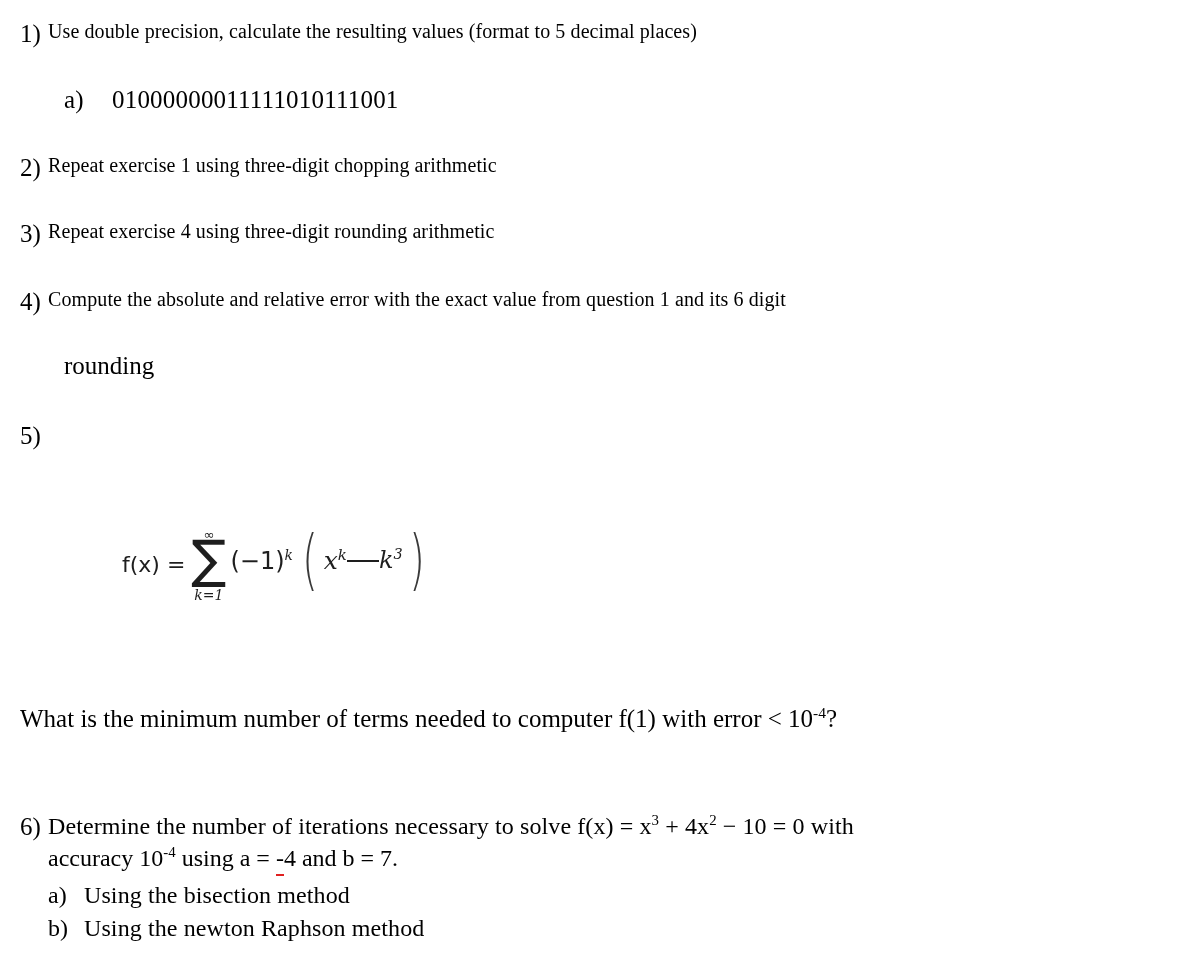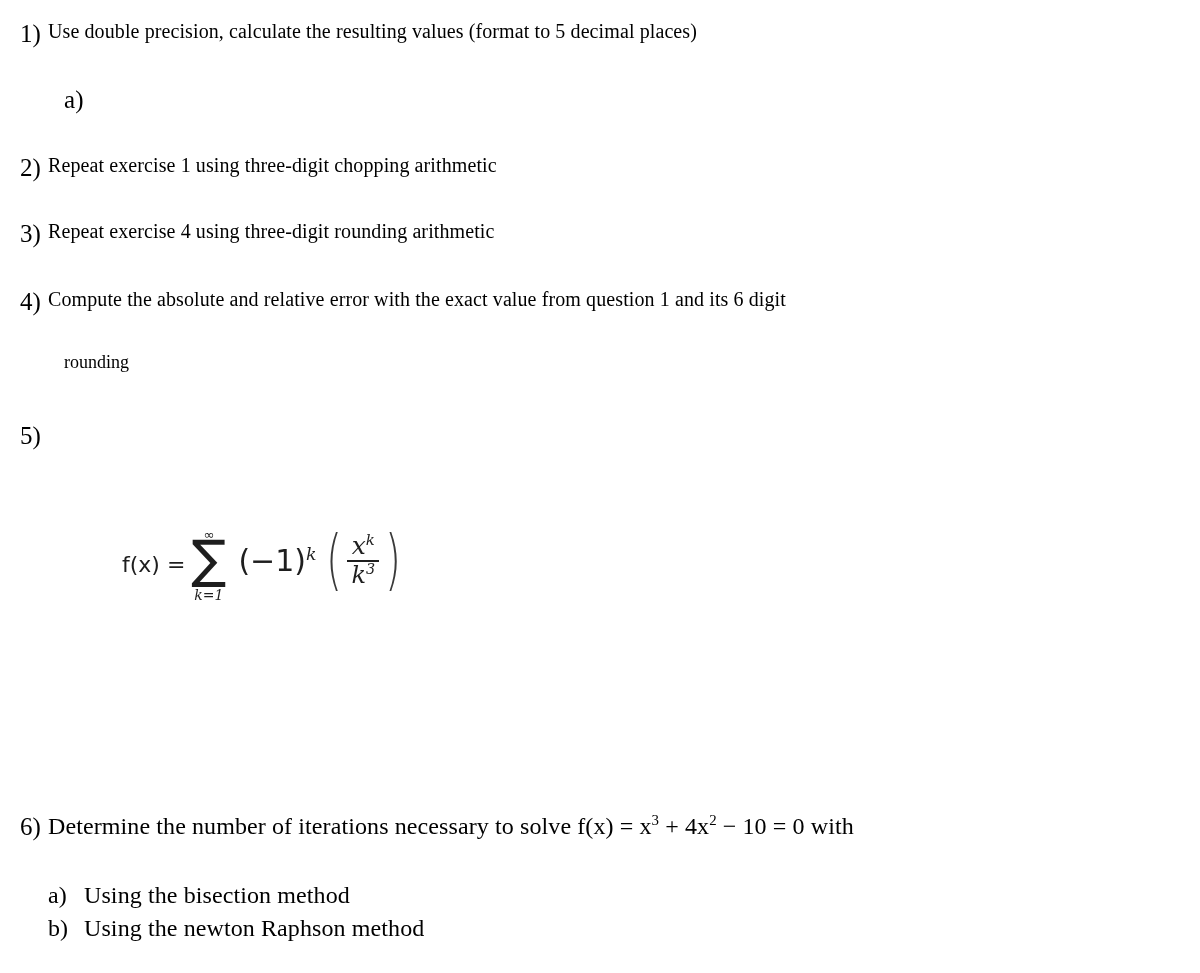--- a/index.html
+++ b/index.html
@@ -49,21 +49,21 @@
   .lvl1 .marker { width: 28px; }
 
   
   .lvl2 { left: 64px; }
   .lvl2 .marker { width: 48px; }
 
   
   .cont {
     position: absolute;
     left: 64px;
-    font-size: 18px;
+    font-size: 25px;
     line-height: 1.15;
     white-space: nowrap;
   }
 
   
   .binary {
     font-family: "Liberation Serif", "DejaVu Serif", serif;
     font-size: 25px;
     letter-spacing: 0.2px;
   }
@@ -164,22 +164,22 @@
     line-height: 0.78;
     font-family: "DejaVu Sans", "Liberation Sans", sans-serif;
   }
   .sigma-bottom {
     font-size: 14px;
     font-style: italic;
     font-family: "DejaVu Serif", "Liberation Serif", serif;
     margin-top: 8px;
   }
   .neg-one {
-    font-size: 30px;
-    margin-left: 10px;
+    font-size: 24px;
+    margin-left: 2px;
     white-space: nowrap;
     align-self: center;
     position: relative;
     top: -4px;
   }
   .neg-one sup {
     font-style: italic;
     font-family: "DejaVu Serif", "Liberation Serif", serif;
     font-size: 0.58em;
   }
@@ -193,21 +193,20 @@
   .big-paren {
     font-size: 66px;
     line-height: 0.62;
     font-weight: 300;
     color: #3a3a3a;
     transform: scaleX(0.62);
     display: inline-block;
   }
   .frac {
     display: inline-flex;
-    flex-direction: column;
     align-items: center;
     font-family: "DejaVu Serif", "Liberation Serif", serif;
     font-style: italic;
     margin: 0 1px;
   }
   .frac-num { font-size: 25px; line-height: 1.05; }
   .frac-bar {
     width: 100%;
     min-width: 32px;
     height: 2px;
@@ -225,20 +224,21 @@
 
 <div class="page">
 
   <div class="item lvl1" id="row-q1">
     <span class="marker">1)</span>
     <span class="itemtext">Use double precision, calculate the resulting values (format to 5 decimal places)</span>
   </div>
 
   <div class="item lvl2" id="row-q1a">
     <span class="marker">a)</span>
+    <span class="itemtext binary">01000000011111010111001</span>
   </div>
 
   <div class="item lvl1" id="row-q2">
     <span class="marker">2)</span>
     <span class="itemtext">Repeat exercise 1 using three-digit chopping arithmetic</span>
   </div>
 
   <div class="item lvl1" id="row-q3">
     <span class="marker">3)</span>
     <span class="itemtext">Repeat exercise 4 using three-digit rounding arithmetic</span>
@@ -273,26 +273,28 @@
         <span class="frac">
           <span class="frac-num"><span>x</span><sup>k</sup></span>
           <span class="frac-bar"></span>
           <span class="frac-den"><span>k</span><sup>3</sup></span>
         </span>
         <span class="big-paren">)</span>
       </span>
     </span>
   </div>
 
+  <div id="row-question-terms"><span>What is the minimum number of terms needed to computer f(1) with error &lt; 10</span><sup>-4</sup><span>?</span></div>
 
   <div class="item lvl1" id="row-q6">
     <span class="marker">6)</span>
     <span class="itemtext"><span>Determine the number of iterations necessary to solve f(x) = x</span><sup>3</sup><span> + 4x</span><sup>2</sup><span> − 10 = 0 with</span></span>
   </div>
 
+  <div class="cont" id="row-q6-line2" style="left:48px;"><span>accuracy 10</span><sup>-4</sup><span> using a = </span><span class="spellmark">-</span><span>4 and b = 7.</span></div>
 
   <div class="item" id="row-q6a">
     <span class="marker">a)</span>
     <span class="itemtext">Using the bisection method</span>
   </div>
 
   <div class="item" id="row-q6b">
     <span class="marker">b)</span>
     <span class="itemtext">Using the newton Raphson method</span>
   </div>

